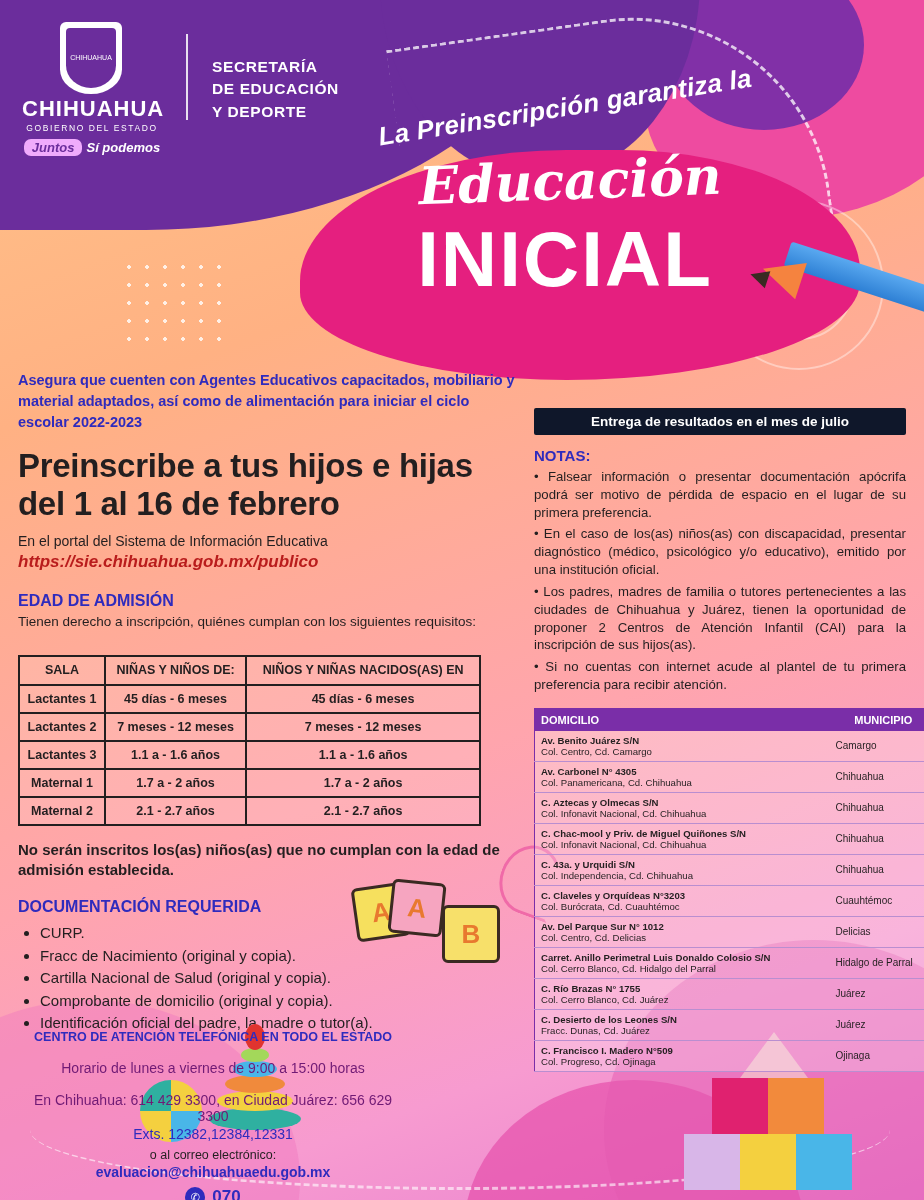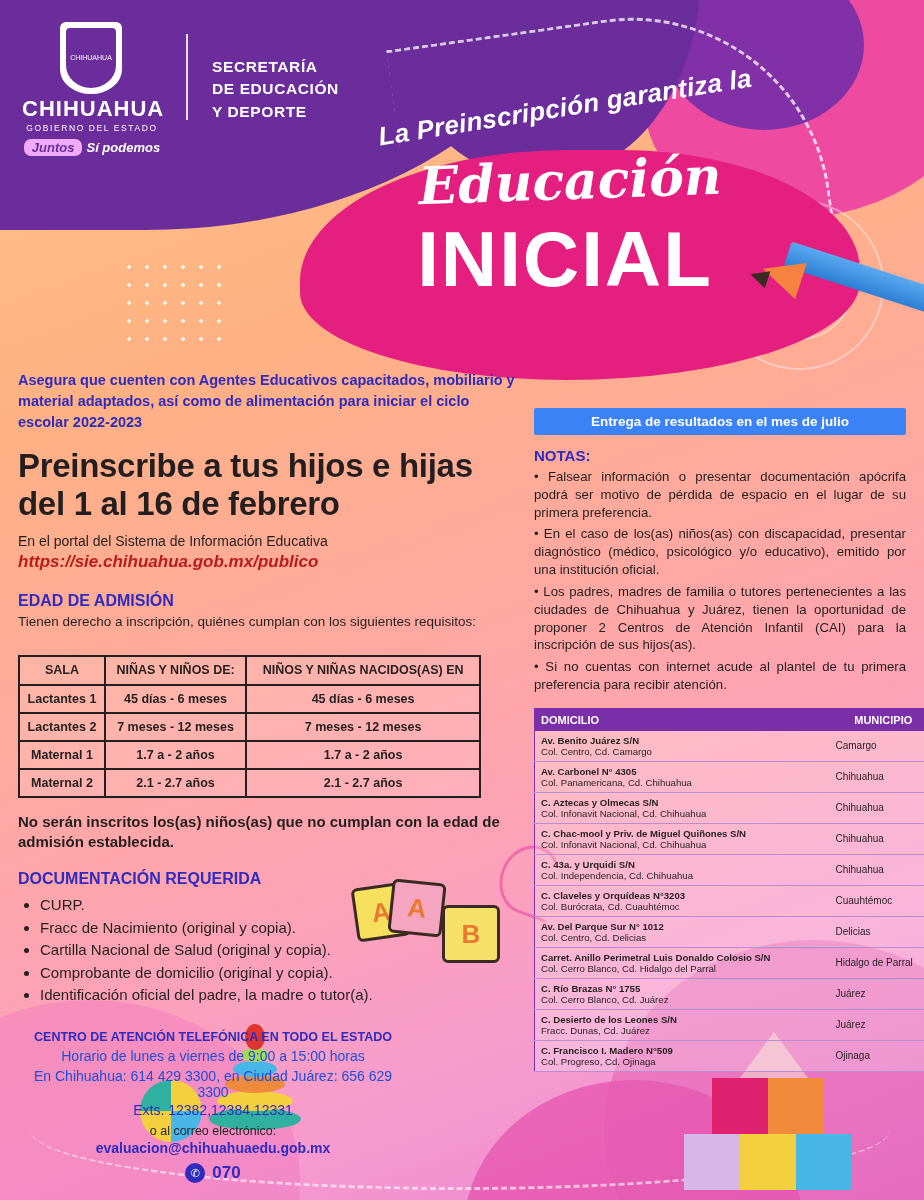--- a/index.html
+++ b/index.html
@@ -163,32 +163,32 @@
   table.ages th { font-size: 12.5px; line-height: 1.2; }
   table.ages td.sala { text-align: center; }
 
   .note-left { margin-top: 14px; color: #231f20; font-size: 15px; font-weight: bold; line-height: 1.35; }
   .h-doc { margin-top: 18px; color: #2f2bbd; font-size: 16px; font-weight: bold; }
   ul.docs { margin-top: 6px; padding-left: 22px; }
   ul.docs li { color: #231f20; font-size: 15px; line-height: 1.5; }
 
   .phone-box { position: absolute; left: 18px; top: 1030px; width: 390px; text-align: center; }
   .phone-title { color: #2f2bbd; font-size: 12.5px; font-weight: bold; }
-  .phone-l { color: #1d4ed8; font-size: 14px; margin-top: 4px; }
+  .phone-l { color: #701a75; font-size: 14px; margin-top: 16px; }
   .phone-ext { color: #2f2bbd; font-size: 14px; margin-top: 2px; }
   .phone-mail-label { color: #231f20; font-size: 12.5px; margin-top: 6px; }
   .phone-mail { color: #2f2bbd; font-size: 14px; font-weight: bold; margin-top: 2px; }
   .num070 { margin-top: 7px; display: flex; align-items: center; justify-content: center; gap: 7px; }
   .circ { width: 20px; height: 20px; border-radius: 50%; background: #2f2bbd; color: #fff; font-size: 11px; display: flex; align-items: center; justify-content: center; }
   .num070 span.t { color: #2f2bbd; font-size: 17px; font-weight: bold; }
 
   
   .right { position: absolute; left: 534px; top: 408px; width: 372px; }
   .bar {
-    background: #3b82f6; color: #fff; font-size: 13.5px; font-weight: bold;
+    background: #0f172a; color: #fff; font-size: 13.5px; font-weight: bold;
     padding: 6px 10px; border-radius: 2px; text-align: center;
   }
   .notas-h { margin-top: 12px; color: #2f2bbd; font-size: 15px; font-weight: bold; }
   .notas p { color: #231f20; font-size: 13.2px; line-height: 1.35; margin-top: 4px; text-align: justify; }
 
   table.dom { margin-top: 14px; width: 404px; border-collapse: collapse; border: 1px solid #7a2ea8; }
   table.dom th {
     background: #7a2ea8; color: #fff; font-size: 11px; font-weight: bold; padding: 5px 6px; text-align: left;
   }
   table.dom th.mun { text-align: center; }
@@ -298,20 +298,25 @@
         <td class="sala">Lactantes 1</td>
         <td>45 días - 6 meses</td>
         <td>45 días - 6 meses</td>
       </tr>
       <tr>
         <td class="sala">Lactantes 2</td>
         <td>7 meses - 12 meses</td>
         <td>7 meses - 12 meses</td>
       </tr>
       <tr>
+        <td class="sala">Lactantes 3</td>
+        <td>1.1 a - 1.6 años</td>
+        <td>1.1 a - 1.6 años</td>
+      </tr>
+      <tr>
         <td class="sala">Maternal 1</td>
         <td>1.7 a - 2 años</td>
         <td>1.7 a - 2 años</td>
       </tr>
       <tr>
         <td class="sala">Maternal 2</td>
         <td>2.1 - 2.7 años</td>
         <td>2.1 - 2.7 años</td>
       </tr>
     </tbody>

